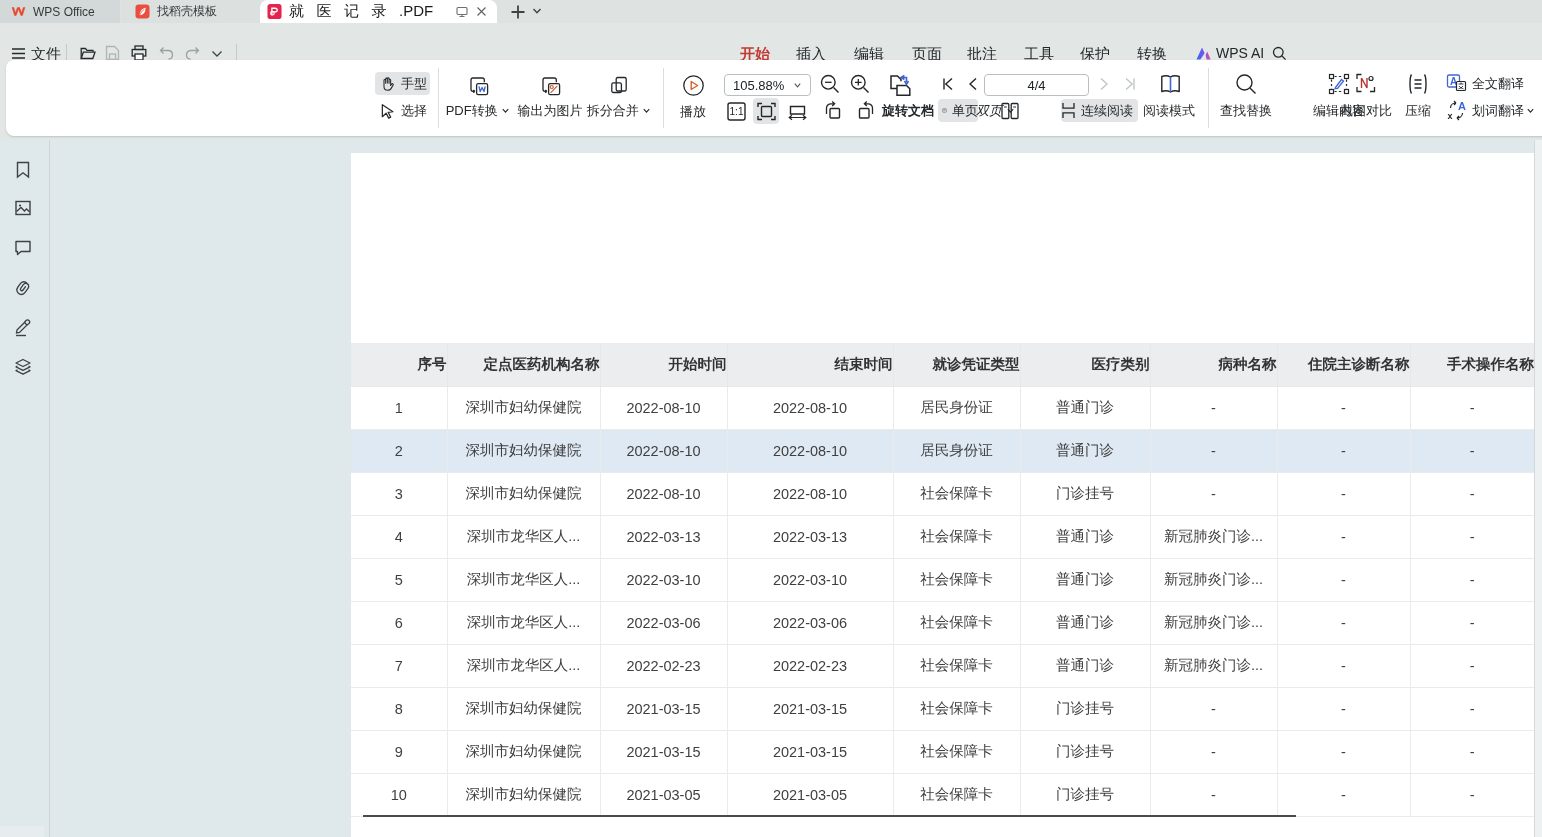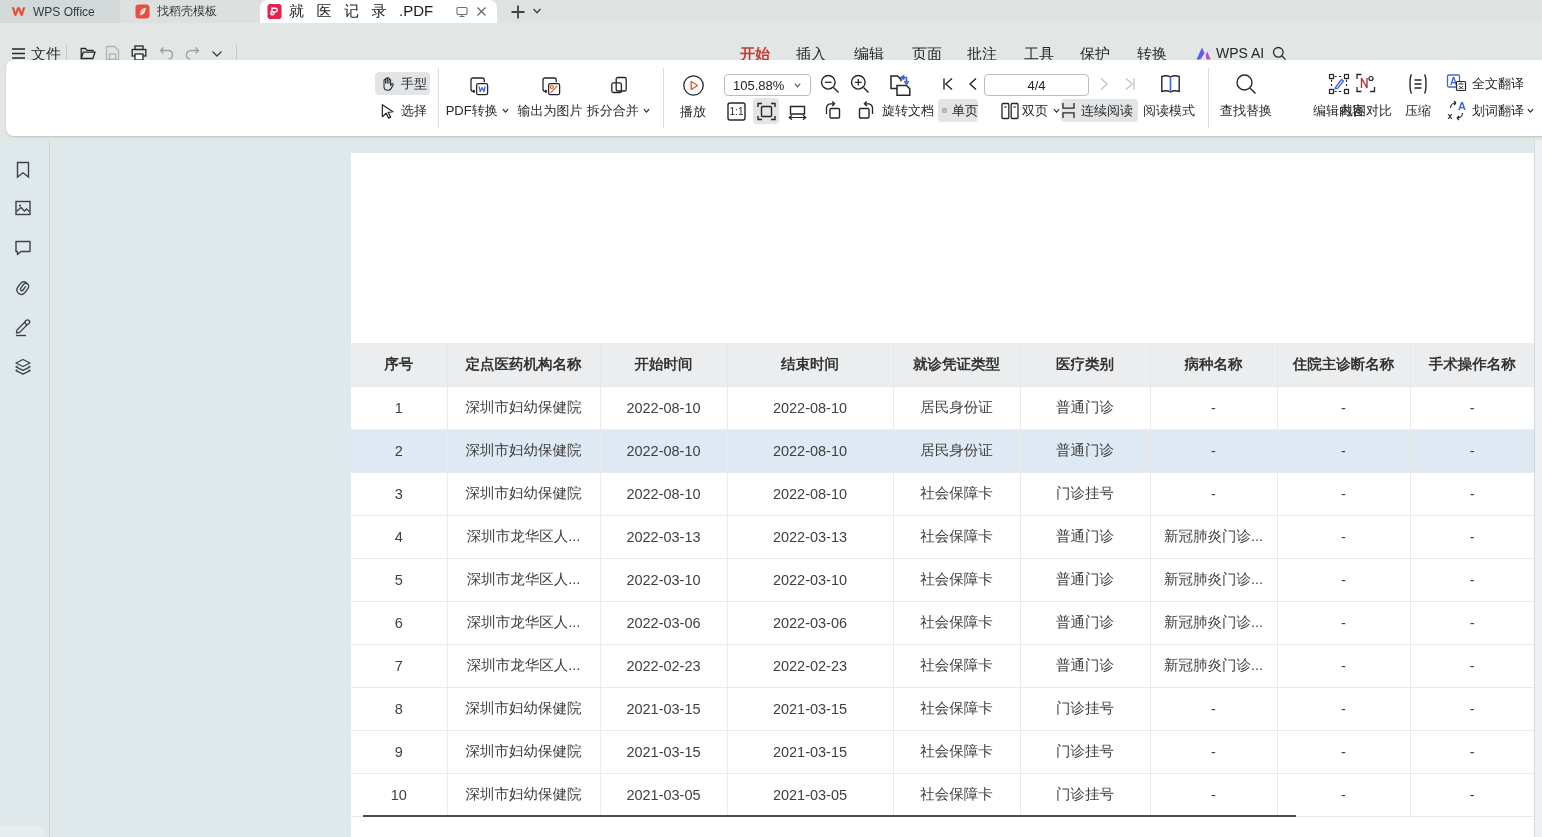--- a/index.html
+++ b/index.html
@@ -34,21 +34,21 @@
 .chev { display:inline-block; width:9px; height:9px; }
 
 #sidebar { position:absolute; top:140px; left:0; width:50px; height:697px; background:#dfe8eb; border-right:1px solid #cdd5d7; }
 .sbicon { position:absolute; left:13px; width:20px; height:20px; }
 
 #docarea { position:absolute; top:140px; left:51px; width:1483px; height:697px; background:#dfe8eb; }
 #scrollstrip { position:absolute; top:140px; left:1534px; width:8px; height:697px; background:#eef1f2; border-left:1px solid #d3d9da; }
 #page { position:absolute; top:153px; left:351px; width:1183px; height:684px; background:#ffffff; }
 
 #ptable { position:absolute; left:0; top:190px; width:1183px; border-collapse:collapse; table-layout:fixed; font-size:14.5px; color:#3f3f3f; }
-#ptable th { background:#ebedef; font-weight:bold; color:#333; border:1px solid #e6e8ea; border-top:none; height:43px; text-align:center; font-size:14.5px; }
+#ptable th { background:#ebedef; font-weight:bold; color:#333; border:1px solid #e6e8ea; border-top:none; height:43px; text-align:right; font-size:14.5px; }
 #ptable td { border:1px solid #ebebeb; height:43px; text-align:center; background:#fff; }
 #ptable tr.blue td { background:#dfe9f3; }
 #ptable th:first-child, #ptable td:first-child { border-left:none; }
 #ptable th:last-child, #ptable td:last-child { border-right:none; }
 #darkline { position:absolute; left:363px; top:815px; width:933px; height:2px; background:#4b4b4b; }
 .ico { display:block; }
 </style>
 </head>
 <body>
 <div id="app">
@@ -207,21 +207,21 @@
         <path d="M2 16.5 L19 16.5 M5 14.2 L2.2 16.5 L5 18.8 M16 14.2 L18.8 16.5 L16 18.8" fill="none" stroke="#23272a" stroke-width="1.2"></path>
       </svg>
     <svg style="position:absolute;left:822px;top:40px" width="22" height="22" viewBox="0 0 22 22">
         <rect x="8" y="8.5" width="9.5" height="9.5" rx="1" fill="none" stroke="#23272a" stroke-width="1.4"></rect>
         <path d="M4.5 14 L4.5 8 C4.5 5.5 6.5 3.8 8.8 3.8 L12.2 3.8 M10.2 1.6 L12.6 3.8 L10.2 6" fill="none" stroke="#23272a" stroke-width="1.3"></path>
       </svg>
     <svg style="position:absolute;left:855px;top:40px" width="22" height="22" viewBox="0 0 22 22">
         <rect x="4.5" y="8.5" width="9.5" height="9.5" rx="1" fill="none" stroke="#23272a" stroke-width="1.4"></rect>
         <path d="M17.5 14 L17.5 8 C17.5 5.5 15.5 3.8 13.2 3.8 L9.8 3.8 M11.8 1.6 L9.4 3.8 L11.8 6" fill="none" stroke="#23272a" stroke-width="1.3"></path>
       </svg>
-    <div class="tbtn-sm" style="left:882px;top:39px;">旋转文档</div>
+    <div class="tbtn-sm" style="left:882px;top:39px;font-weight:bold;">旋转文档</div>
 
     <svg style="position:absolute;left:819px;top:13px" width="22" height="22" viewBox="0 0 22 22">
         <circle cx="9.3" cy="9.3" r="6.8" fill="none" stroke="#23272a" stroke-width="1.4"></circle>
         <path d="M14.5 14.5 L19.5 19.5" stroke="#23272a" stroke-width="1.4"></path>
         <path d="M6 9.3 L12.6 9.3" stroke="#23272a" stroke-width="1.3"></path>
       </svg>
     <svg style="position:absolute;left:849px;top:13px" width="22" height="22" viewBox="0 0 22 22">
         <circle cx="9.3" cy="9.3" r="6.8" fill="none" stroke="#23272a" stroke-width="1.4"></circle>
         <path d="M14.5 14.5 L19.5 19.5" stroke="#23272a" stroke-width="1.4"></path>
         <path d="M6 9.3 L12.6 9.3 M9.3 6 L9.3 12.6" stroke="#23272a" stroke-width="1.3"></path>
@@ -253,21 +253,21 @@
     <div class="tbtn-sm hl" style="left:938px;top:39px;width:40px;padding-left:4px;">
       <svg width="17" height="17" viewBox="0 0 18 18" style="margin-right:5px">
           <rect x="2.5" y="2.5" width="13" height="13" rx="1.5" fill="none" stroke="#23272a" stroke-width="1.3"></rect>
           <path d="M5.5 6.5 L12.5 6.5 M5.5 9.5 L9.5 9.5" stroke="#23272a" stroke-width="1.3"></path>
         </svg>单页</div>
     <svg style="position:absolute;left:1000px;top:41px" width="20" height="20" viewBox="0 0 20 20">
         <rect x="2" y="2.5" width="6.8" height="15" rx="1" fill="none" stroke="#23272a" stroke-width="1.3"></rect>
         <rect x="11.2" y="2.5" width="6.8" height="15" rx="1" fill="none" stroke="#23272a" stroke-width="1.3"></rect>
         <path d="M4 6 L6.8 6 M13.2 6 L16 6" stroke="#23272a" stroke-width="1.2"></path>
       </svg>
-    <div class="tbtn-sm" style="left:1022px;top:39px;">双页 <svg class="chev" style="margin-left:4px" viewBox="0 0 10 10">
+    <div class="tbtn-sm" style="left:976px;top:39px;font-style:italic;">双页 <svg class="chev" style="margin-left:4px" viewBox="0 0 10 10">
           <path d="M2 3.5 L5 6.8 L8 3.5" fill="none" stroke="#23272a" stroke-width="1.2"></path>
         </svg></div>
     <div class="tbtn-sm hl" style="left:1061px;top:39px;width:77px;">
       <svg width="15" height="17" viewBox="0 0 15 17" style="margin-right:5px">
           <path d="M2 1 V6.7 M13 1 V6.7 M2 6.2 H13 M2 16 V10.3 M2 10.8 H13 M13 10.3 V16" stroke="#23272a" stroke-width="1.3" fill="none"></path>
         </svg>连续阅读</div>
 
     <svg style="position:absolute;left:1158px;top:12px" width="25" height="25" viewBox="0 0 25 25">
         <path d="M12.5 5 C10 3.5 6.5 3.5 3.8 4.5 L3.8 19.5 C6.5 18.5 10 18.5 12.5 20 C15 18.5 18.5 18.5 21.2 19.5 L21.2 4.5 C18.5 3.5 15 3.5 12.5 5 Z" fill="none" stroke="#23272a" stroke-width="1.4" stroke-linejoin="round"></path>
         <path d="M12.5 5.2 L12.5 19.8" stroke="#3f66d4" stroke-width="1.6"></path>

